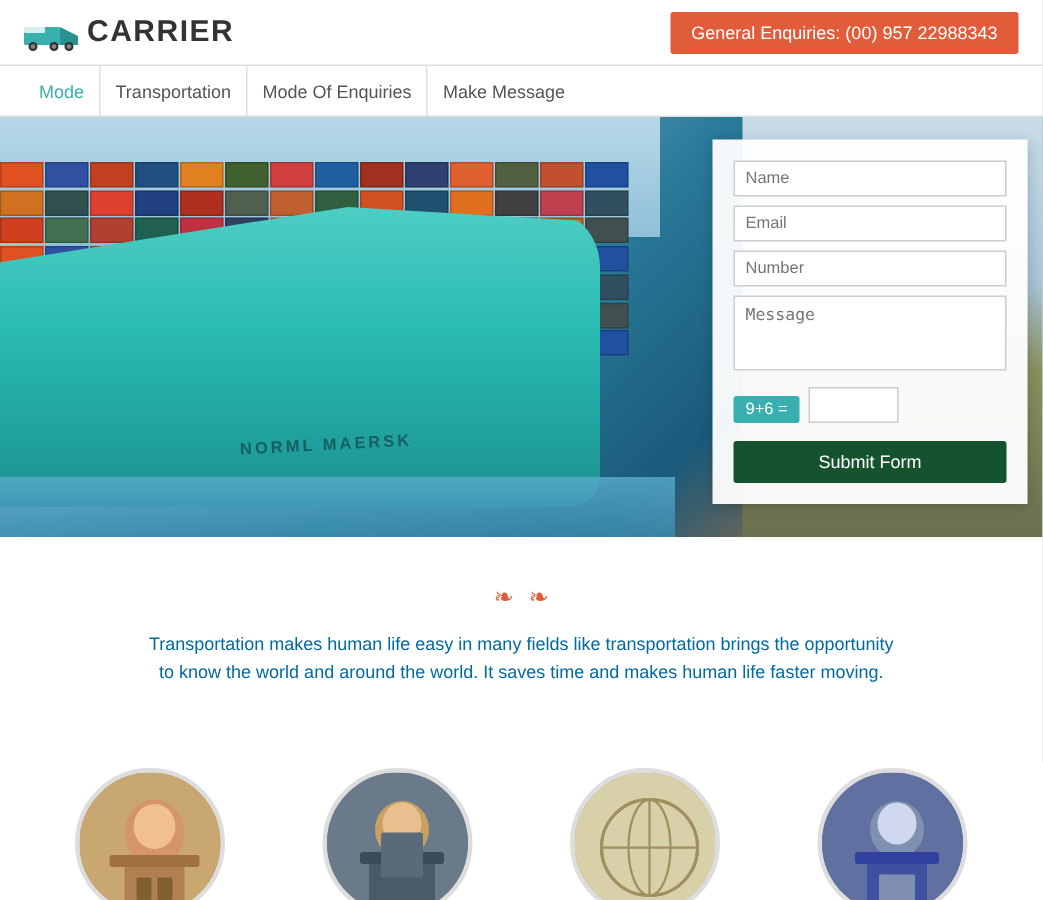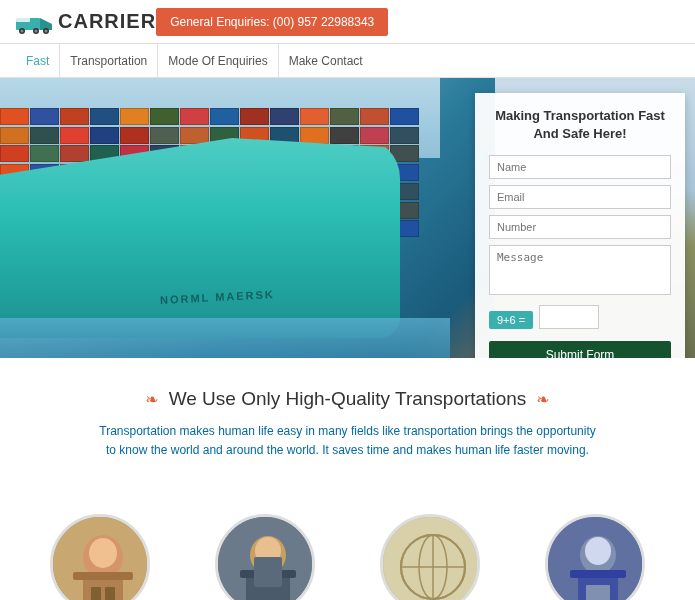--- a/index.html
+++ b/index.html
@@ -3,20 +3,21 @@
   <meta charset="utf-8">
   <style>
     * { margin: 0; padding: 0; box-sizing: border-box; }
     body { font-family: Arial, sans-serif; width: 695px; background: #e8e8e8; }
 
     
     .header {
       background: #fff;
       display: flex;
       align-items: center;
+      justify-content: space-between;
       padding: 8px 16px;
       height: 44px;
       border-bottom: 1px solid #ddd;
     }
     .logo-area {
       display: flex;
       align-items: center;
       gap: 6px;
     }
     .logo-truck {
@@ -261,24 +262,24 @@
       <circle cx="6" cy="21" r="1.5" fill="#888"></circle>
       <circle cx="20" cy="21" r="1.5" fill="#888"></circle>
       <circle cx="30" cy="21" r="1.5" fill="#888"></circle>
     </svg>
     <span class="logo-text">CARRIER</span>
   </div>
   <button class="header-btn">General Enquiries: (00) 957 22988343</button>
 </header>
 
 <nav class="nav">
-  <a class="nav-item" style="color:#3aafaf;">Fast</a>
+  <a class="nav-item" style="color:#3aafaf;">Mode</a>
   <a class="nav-item">Transportation</a>
   <a class="nav-item">Mode Of Enquiries</a>
-  <a class="nav-item">Make Contact</a>
+  <a class="nav-item">Make Message</a>
 </nav>
 
 <section class="hero">
   <div class="hero-bg"></div>
 
   <div style="position:absolute;top:0;left:0;width:440px;height:80px;background:linear-gradient(180deg,#b8d8e8 0%,#90c0d8 100%);"></div>
 
   <div class="containers" id="container-stack">
       <div class="container-block" style="background: rgb(224, 80, 32); width: 29px; height: 17px;"></div>
       <div class="container-block" style="background: rgb(48, 80, 160); width: 29px; height: 17px;"></div>
@@ -382,37 +383,35 @@
 
   <div class="ship-hull"></div>
 
   <div style="position:absolute;bottom:55px;left:160px;color:rgba(0,0,0,0.4);font-size:11px;font-weight:bold;letter-spacing:2px;transform:rotate(-3deg);">NORML MAERSK</div>
 
   <div class="water"></div>
 
   <div class="port-bg"></div>
 
   <div class="contact-form">
-    <h3>Making Transportation Fast And Safe Here!</h3>
     <input type="text" placeholder="Name" style="">
     <input type="email" placeholder="Email" style="">
     <input type="tel" placeholder="Number" style="">
     <textarea placeholder="Message" style=""></textarea>
     <div class="captcha-row">
       <span class="captcha-box">9+6 =</span>
       <input type="text" style="width: 60px;">
     </div>
     <button class="submit-btn">Submit Form</button>
   </div>
 </section>
 
 <div class="quality-section">
   <div class="quality-title">
     <span class="wing-icon">❧</span>
-    <span>We Use Only High-Quality Transportations</span>
     <span class="wing-icon">❧</span>
   </div>
   <p class="quality-desc">Transportation makes human life easy in many fields like transportation brings the opportunity to know the world and around the world. It saves time and makes human life faster moving.</p>
 </div>
 
 <div class="services-row">
 
   <div class="service-card">
     <div class="service-circle circle-door">
       <svg viewBox="0 0 100 100" width="100" height="100">

